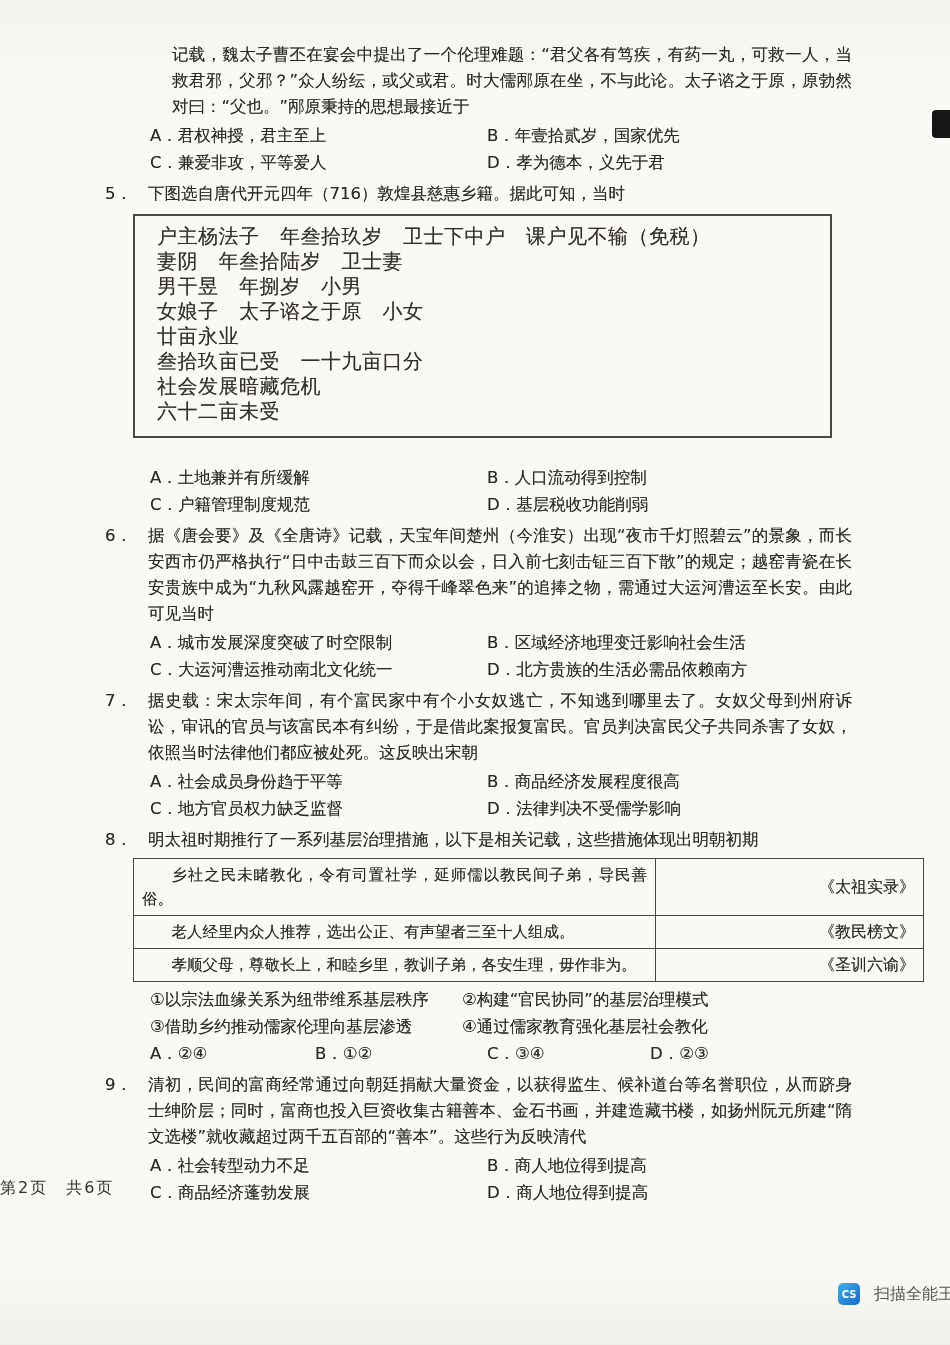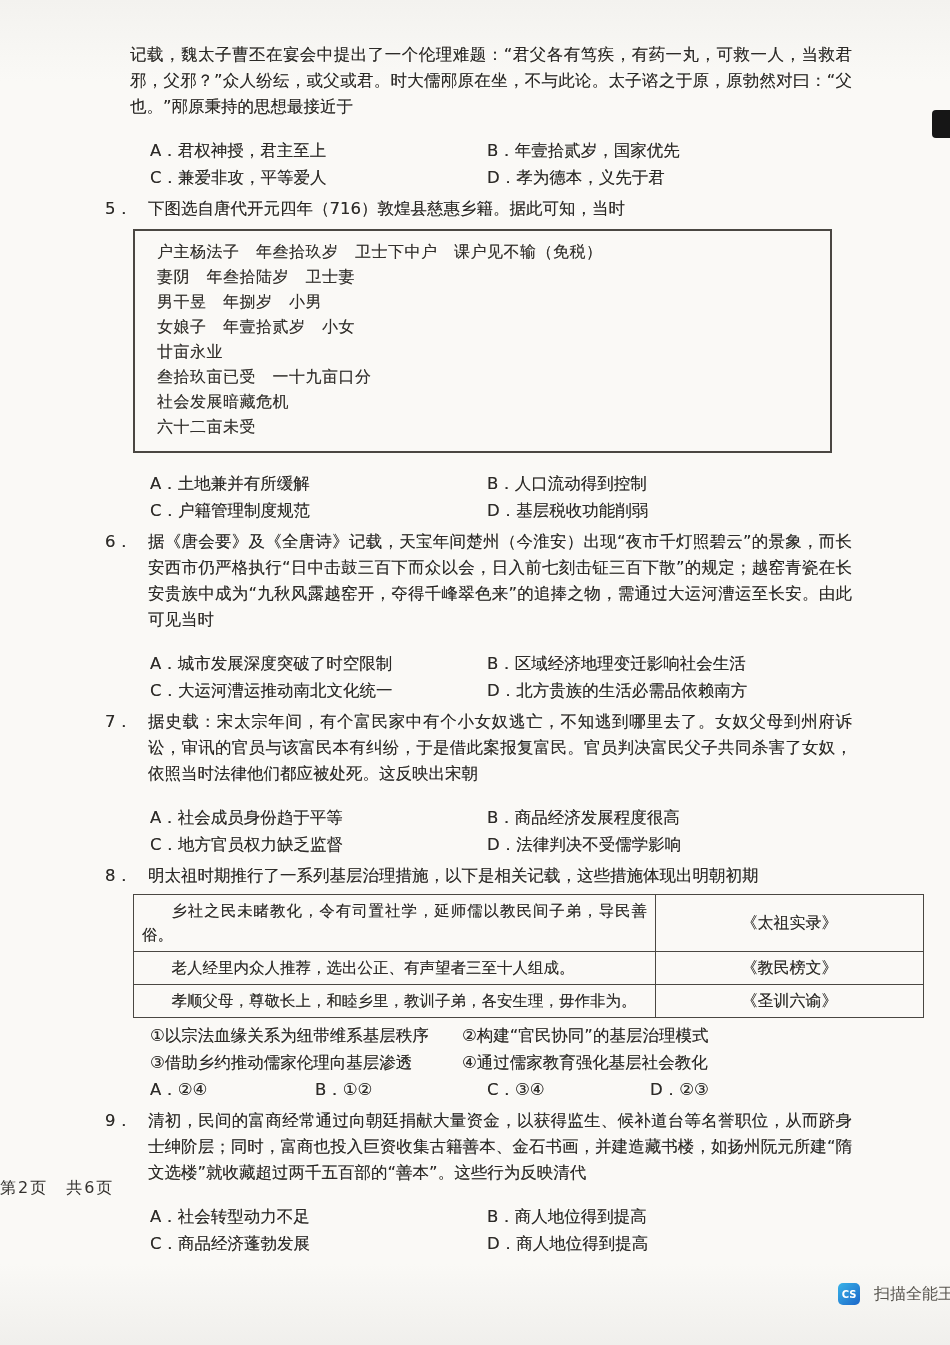--- a/index.html
+++ b/index.html
@@ -3,33 +3,33 @@
 <meta charset="utf-8">
 <style>
   *{box-sizing:border-box}
   html,body{margin:0;padding:0}
   body{width:950px;height:1345px;background:#d8d8d6;font-family:"DejaVu Sans","Liberation Sans",sans-serif}
   .scan-page{position:relative;width:950px;height:1345px;overflow:hidden;color:#2c2a27;
     background:linear-gradient(180deg,#f3f2ef 0%,#faf9f6 6%,#faf9f6 94%,#f0efec 100%)}
   .content{position:absolute;left:105px;top:42px;width:747px;font-size:16.5px;line-height:26px;
     text-align:justify;text-shadow:0 0 .4px rgba(50,48,44,.55)}
   p{margin:0}
-  .cont-para{margin-left:25px}
+  .cont-para{margin-left:67px}
   .qblock{position:relative;margin-top:5px}
   .qnum{position:absolute;left:0;top:0}
   .qbody{margin-left:43px}
-  .options{display:grid;grid-template-columns:337px auto;margin-left:45px;margin-top:17px;line-height:27px}
+  .options{display:grid;grid-template-columns:337px auto;margin-left:45px;margin-top:2px;line-height:27px}
   .option{white-space:nowrap}
-  .register-box{border:2px solid #4a4742;margin:7px 20px 6px 28px;padding:8px 22px 12px 22px;
-    font-family:"DejaVu Serif","Liberation Serif",serif;font-size:16px;line-height:25px;color:#33302c;letter-spacing:.5px}
+  .register-box{border:2px solid #4a4742;margin:7px 20px 26px 28px;padding:8px 22px 12px 22px;
+    font-family:"DejaVu Serif","Liberation Serif",serif;font-size:20px;line-height:25px;color:#33302c;letter-spacing:.5px}
   .reg-line{white-space:nowrap;text-align:left}
   .src-table{border-collapse:collapse;margin:5px 0 4px 28px;width:791px;font-size:15.5px;line-height:24px}
   .src-table td{border:1.6px solid #4a4742;padding:4px 8px;vertical-align:middle}
   .src-table .quote{width:522px;text-indent:1.9em;text-align:justify}
-  .src-table .source{text-align:center;font-size:16px}
+  .src-table .source{text-align:right;font-size:16px}
   .statements{display:grid;grid-template-columns:312px auto;margin-left:45px;margin-top:0;line-height:27px}
   .statement{white-space:nowrap}
   .options-inline{display:grid;grid-template-columns:165px 172px 163px auto;margin-left:45px;line-height:27px}
   .footer{position:absolute;left:0;right:0;top:1178px;text-align:left;font-size:16px;color:#33312e;letter-spacing:2px}
   .artifact{position:absolute;right:0;top:110px;width:18px;height:28px;background:#161616;border-radius:4px 0 0 4px}
   .cs-logo{position:absolute;left:838px;top:1283px;display:flex;align-items:center;gap:14px;white-space:nowrap}
   .cs-icon{width:22px;height:22px;border-radius:5px;background:linear-gradient(135deg,#39b3e8,#1b66c9);
     color:#fff;font-size:10px;font-weight:bold;display:flex;align-items:center;justify-content:center;flex:0 0 auto}
   .cs-text{font-size:16px;color:#58554f}
 </style>
@@ -49,21 +49,21 @@
 
     <div class="qblock">
       <span class="qnum">5．</span>
       <div class="qbody">
         <p class="stem">下图选自唐代开元四年（716）敦煌县慈惠乡籍。据此可知，当时</p>
       </div>
       <div class="register-box">
         <div class="reg-line">户主杨法子　年叁拾玖岁　卫士下中户　课户见不输（免税）</div>
         <div class="reg-line">妻阴　年叁拾陆岁　卫士妻</div>
         <div class="reg-line">男干昱　年捌岁　小男</div>
-        <div class="reg-line">女娘子　年壹拾贰岁　小女</div>
+        <div class="reg-line">女娘子　太子谘之于原　小女</div>
         <div class="reg-line">廿亩永业</div>
         <div class="reg-line">叁拾玖亩已受　一十九亩口分</div>
         <div class="reg-line">社会发展暗藏危机</div>
         <div class="reg-line">六十二亩未受</div>
       </div>
       <div class="options">
         <span class="option">A．土地兼并有所缓解</span>
         <span class="option">B．人口流动得到控制</span>
         <span class="option">C．户籍管理制度规范</span>
         <span class="option">D．基层税收功能削弱</span>

